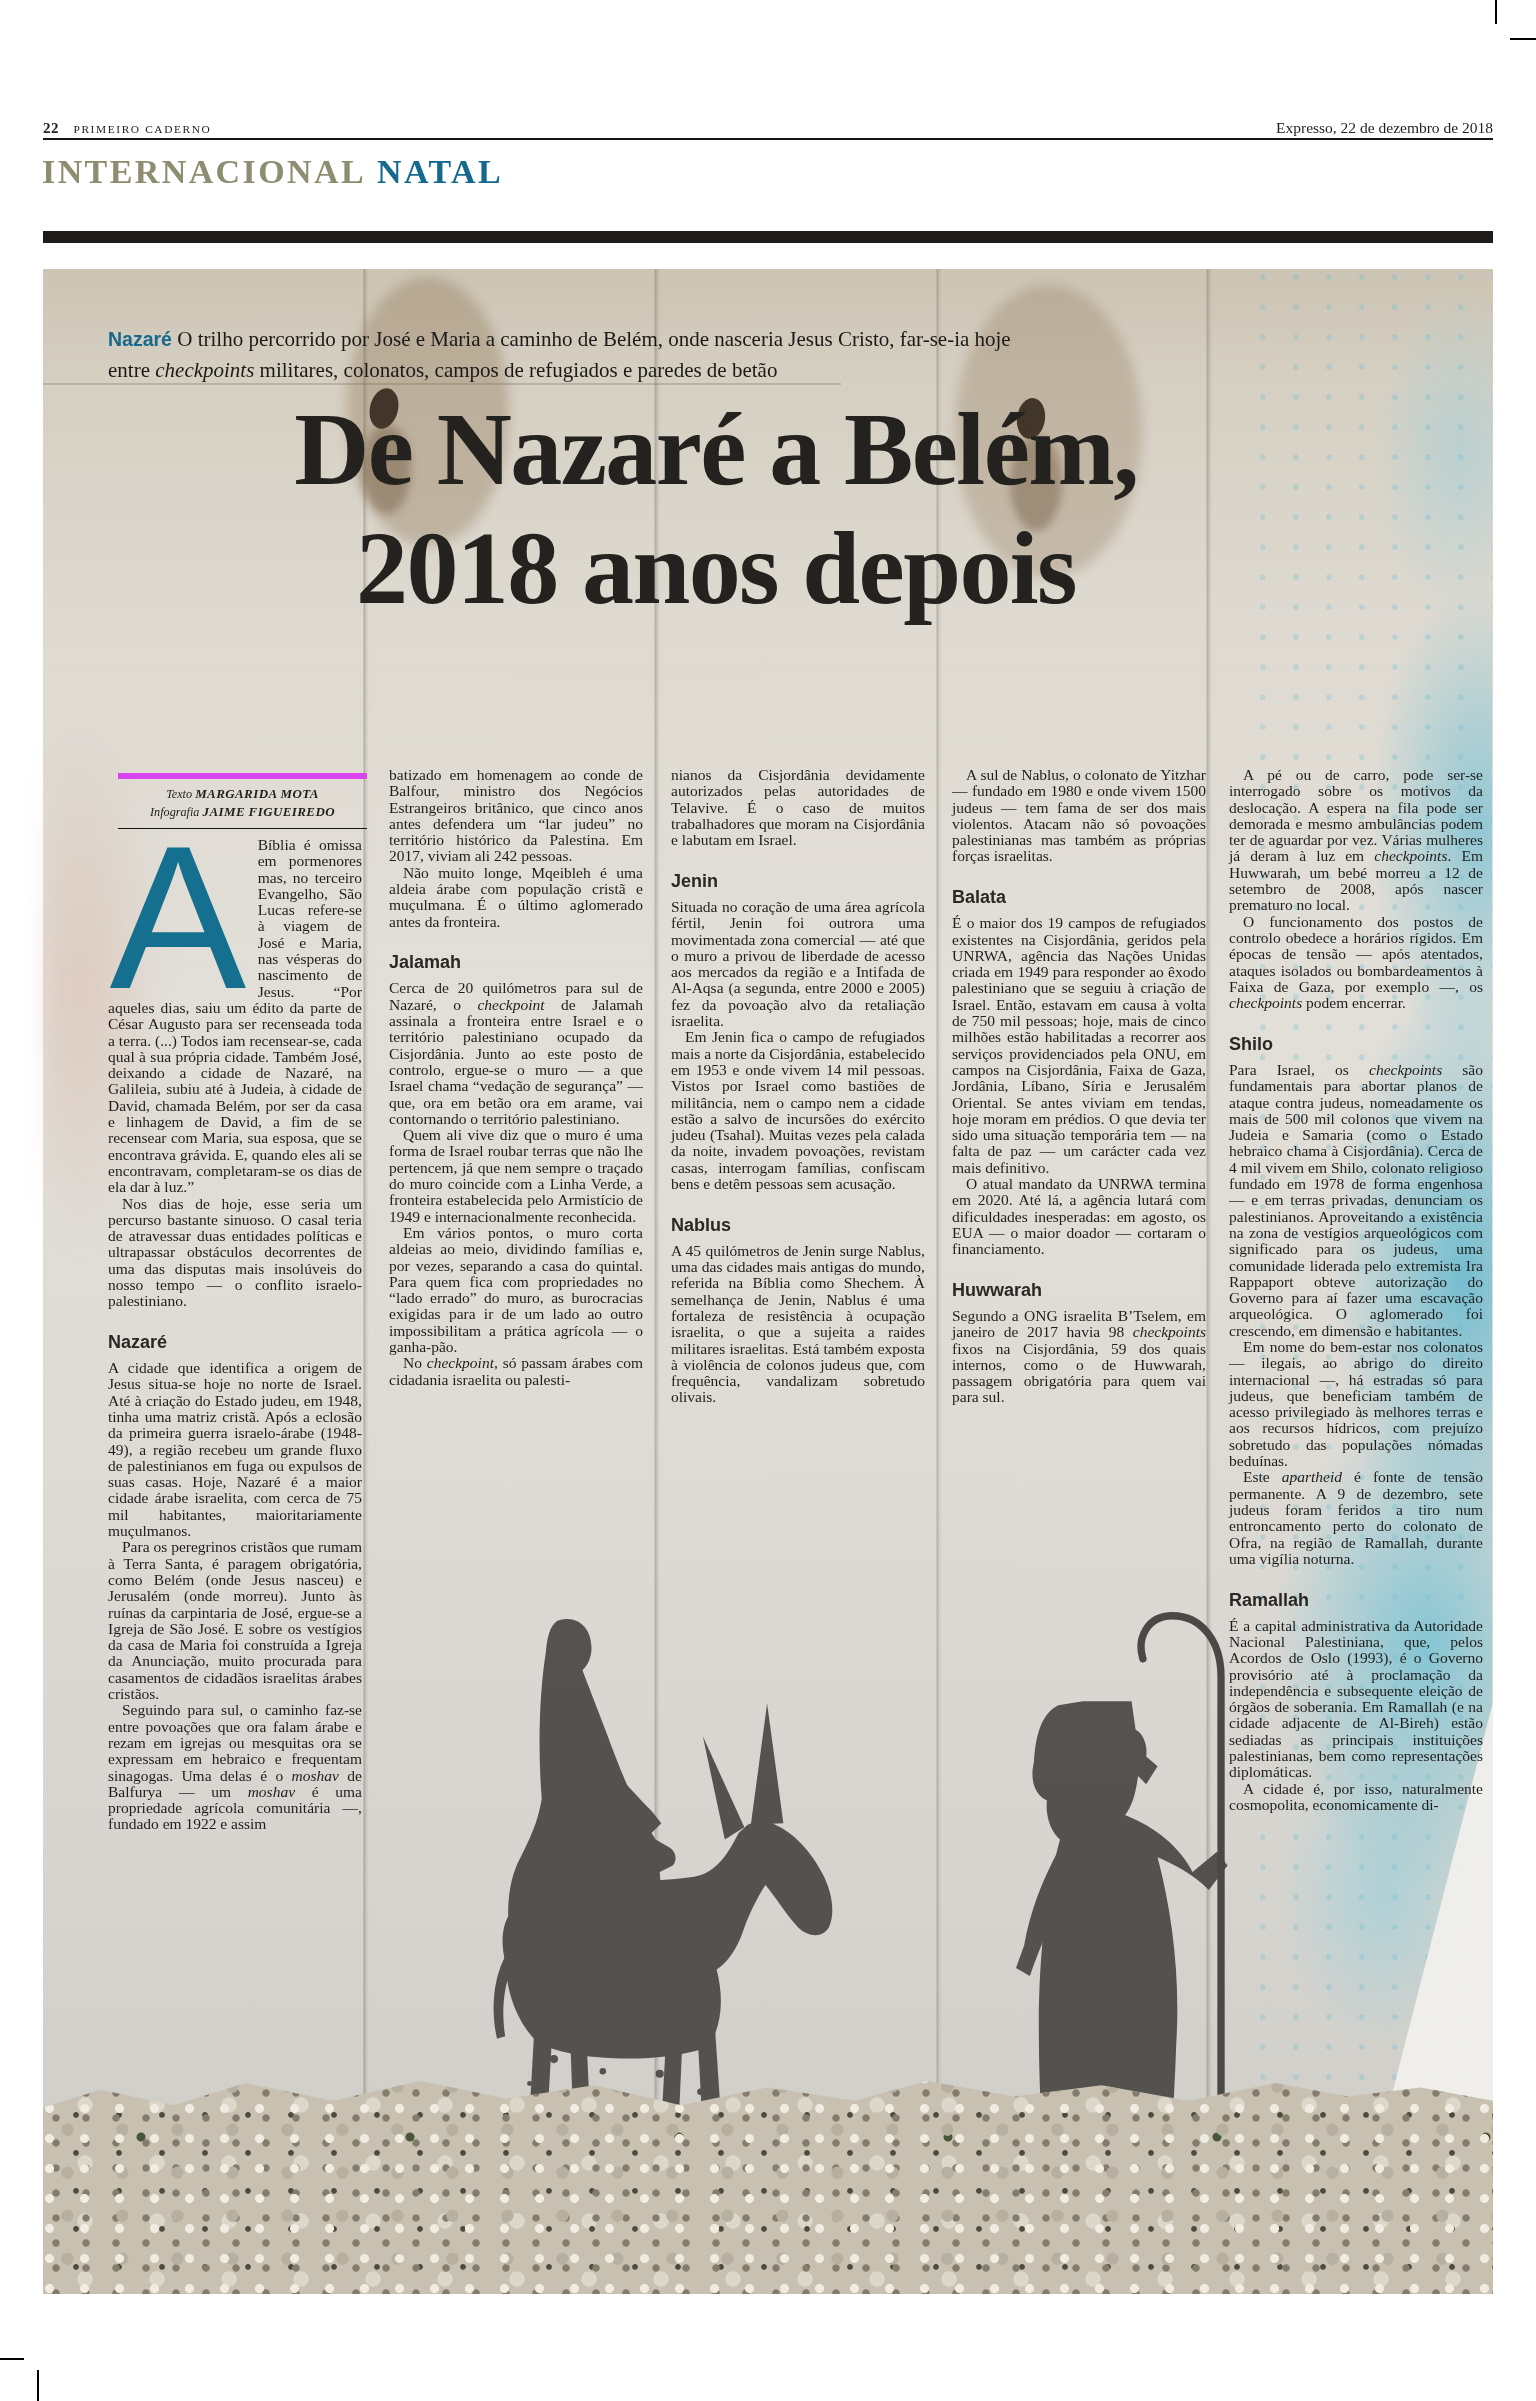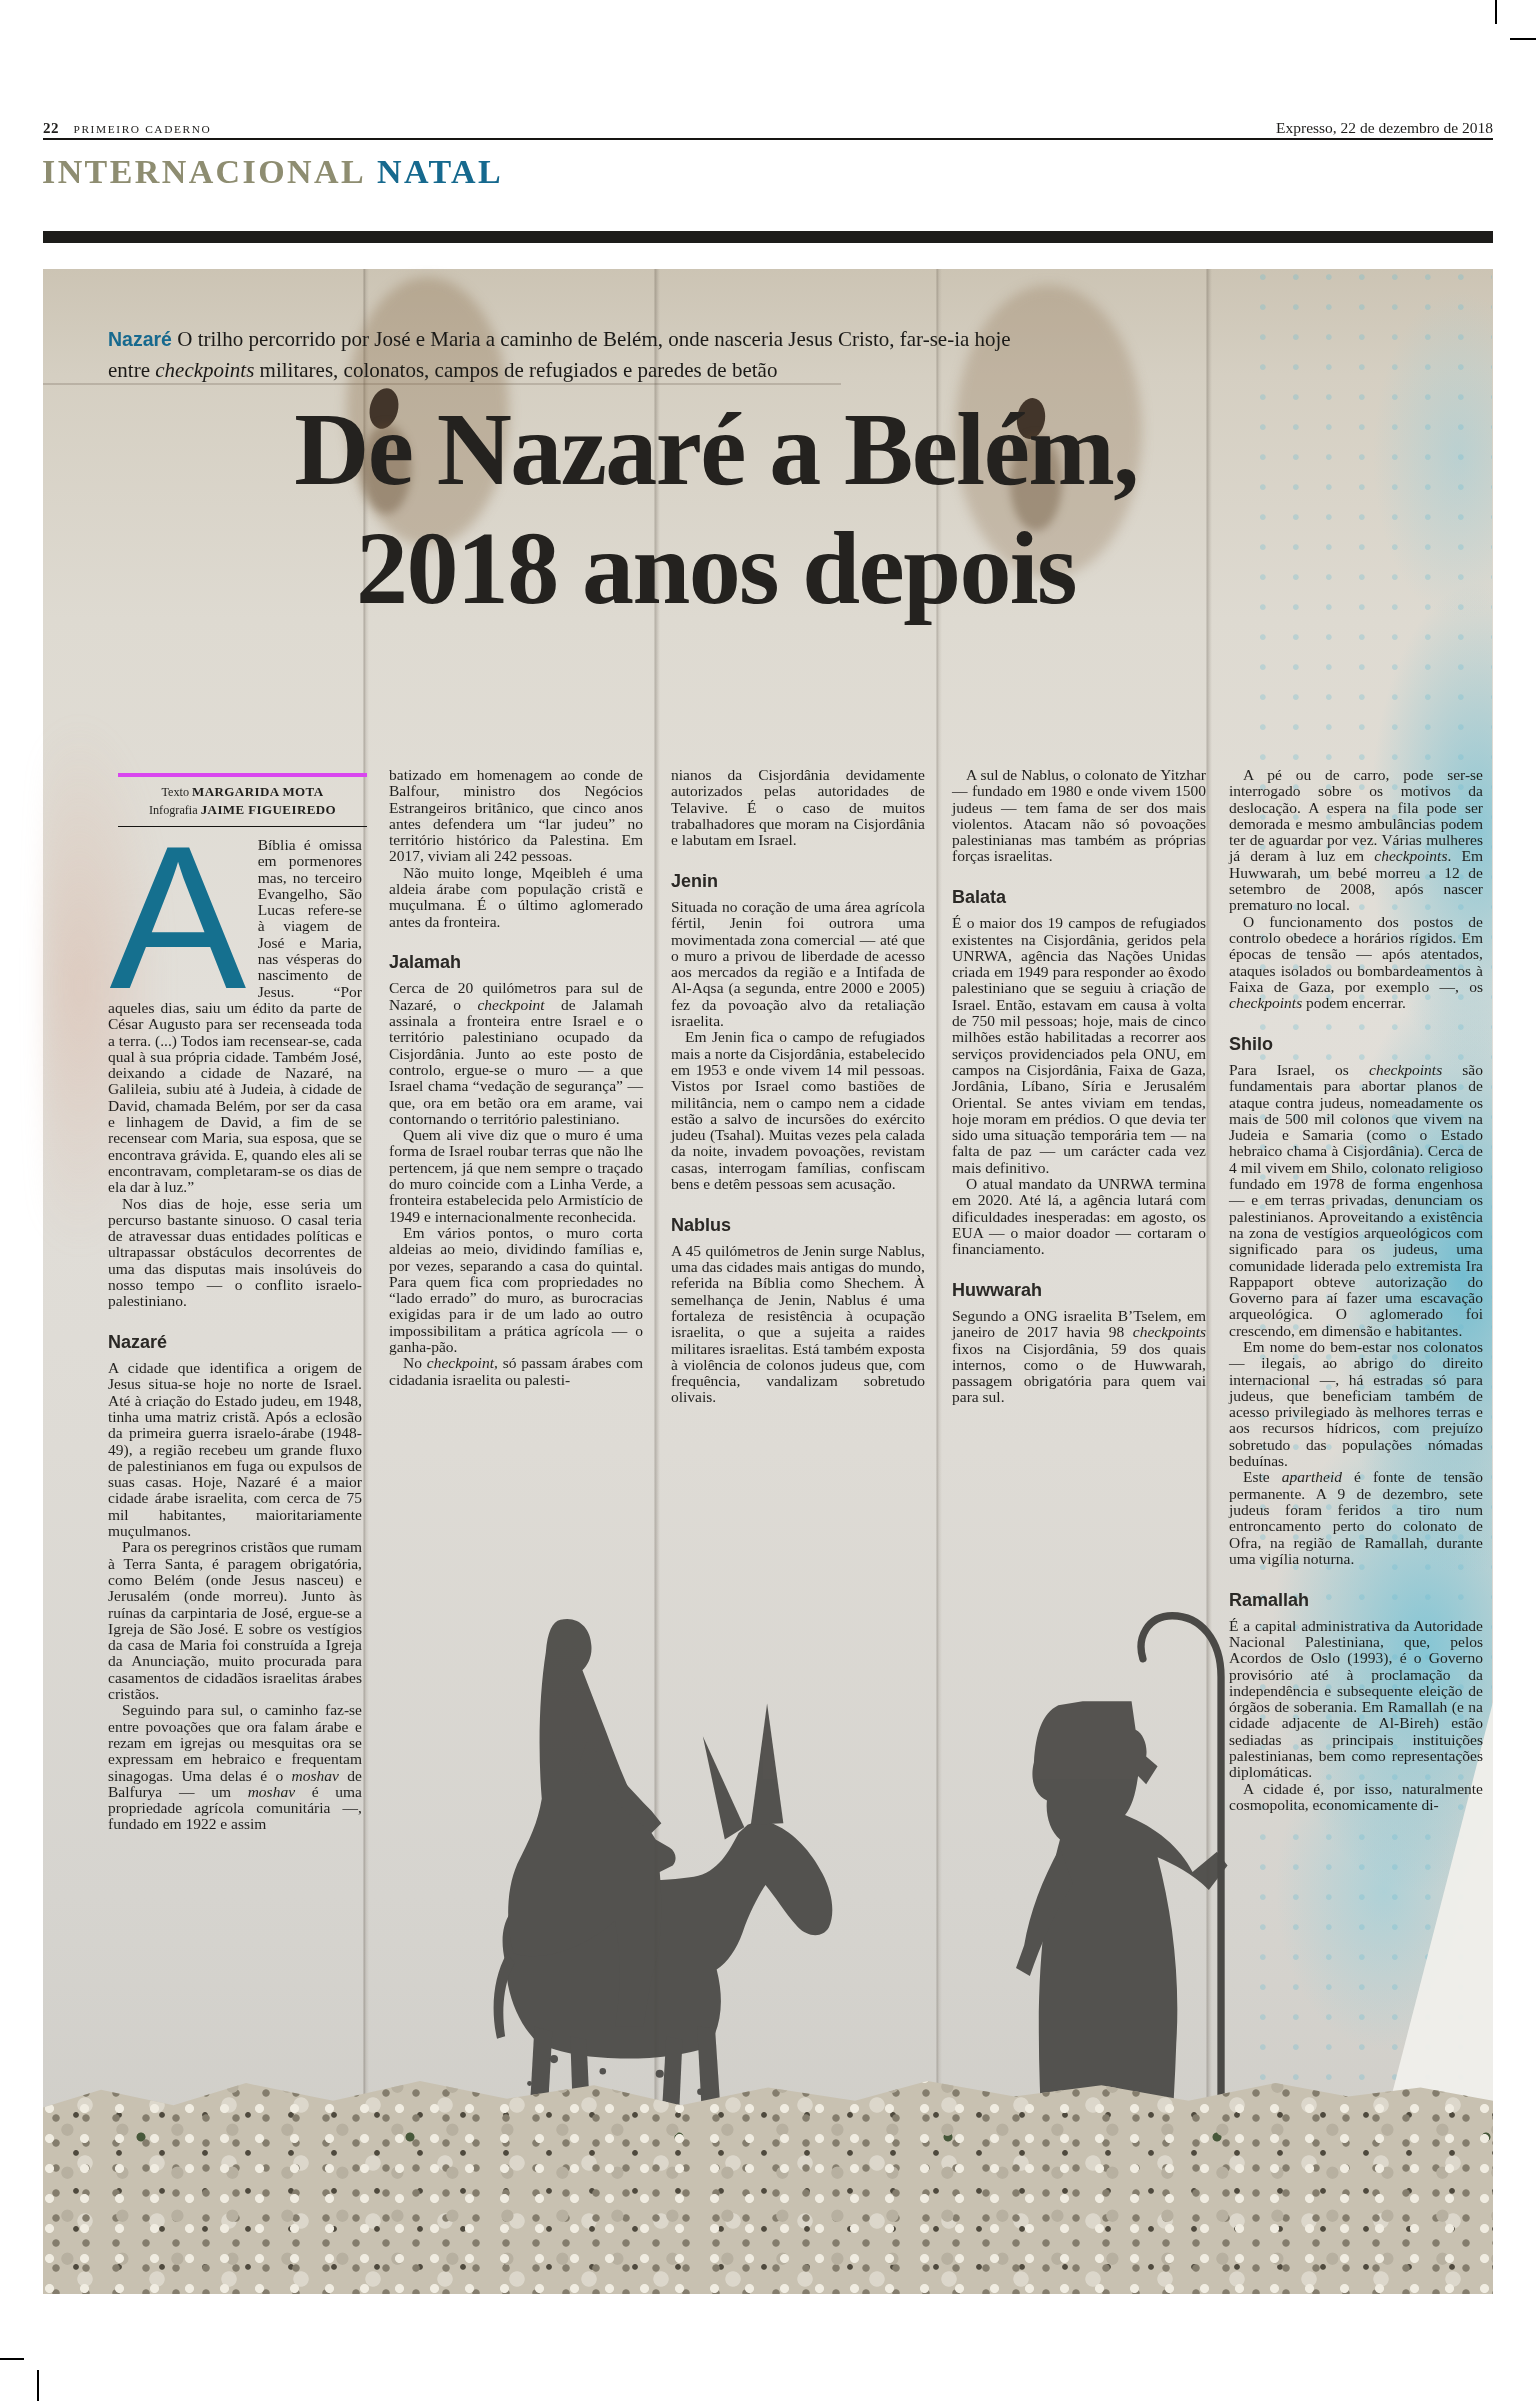--- a/index.html
+++ b/index.html
@@ -69,22 +69,22 @@
     clip-path:polygon(0 16%,4% 8%,9% 15%,14% 5%,20% 13%,26% 4%,32% 12%,38% 6%,44% 15%,50% 7%,
       56% 13%,61% 4%,67% 11%,73% 6%,79% 13%,85% 5%,90% 11%,95% 7%,100% 13%,100% 100%,0 100%);}
   
   .standfirst{position:absolute;left:108px;top:324px;width:928px;z-index:3;
     font-size:21px;line-height:31px;color:#1b1a18;}
   .kicker{font-family:"Liberation Sans",sans-serif;font-weight:bold;font-size:19.5px;color:#16698e;}
   .headline{position:absolute;left:138px;top:389px;width:1156px;z-index:3;
     font-weight:bold;font-size:104px;line-height:119px;letter-spacing:-1.6px;color:#24221f;text-align:center;}
   
   .byline{position:absolute;left:118px;top:773px;width:249px;z-index:3;text-align:center;
-    border-top:4px solid #d946ef;border-bottom:1.2px solid #161513;padding:5.7px 0 7.3px 0;
-    font-size:12.2px;line-height:18px;}
+    border-top:6px solid #d946ef;border-bottom:1.2px solid #161513;padding:5.7px 0 7.3px 0;
+    font-size:12.2px;line-height:18px;font-style:italic;}
   .byline b{font-size:13px;letter-spacing:0.4px;}
   
   .col{position:absolute;width:254px;z-index:3;text-align:justify;
     font-size:15.5px;line-height:16.3px;color:#1f1e1c;}
   .col-1{left:108px;top:837px;}
   .col-2{left:389px;top:767px;}
   .col-3{left:671px;top:767px;}
   .col-4{left:952px;top:767px;}
   .col-5{left:1229px;top:767px;}
   .bodypara{margin:0;}

